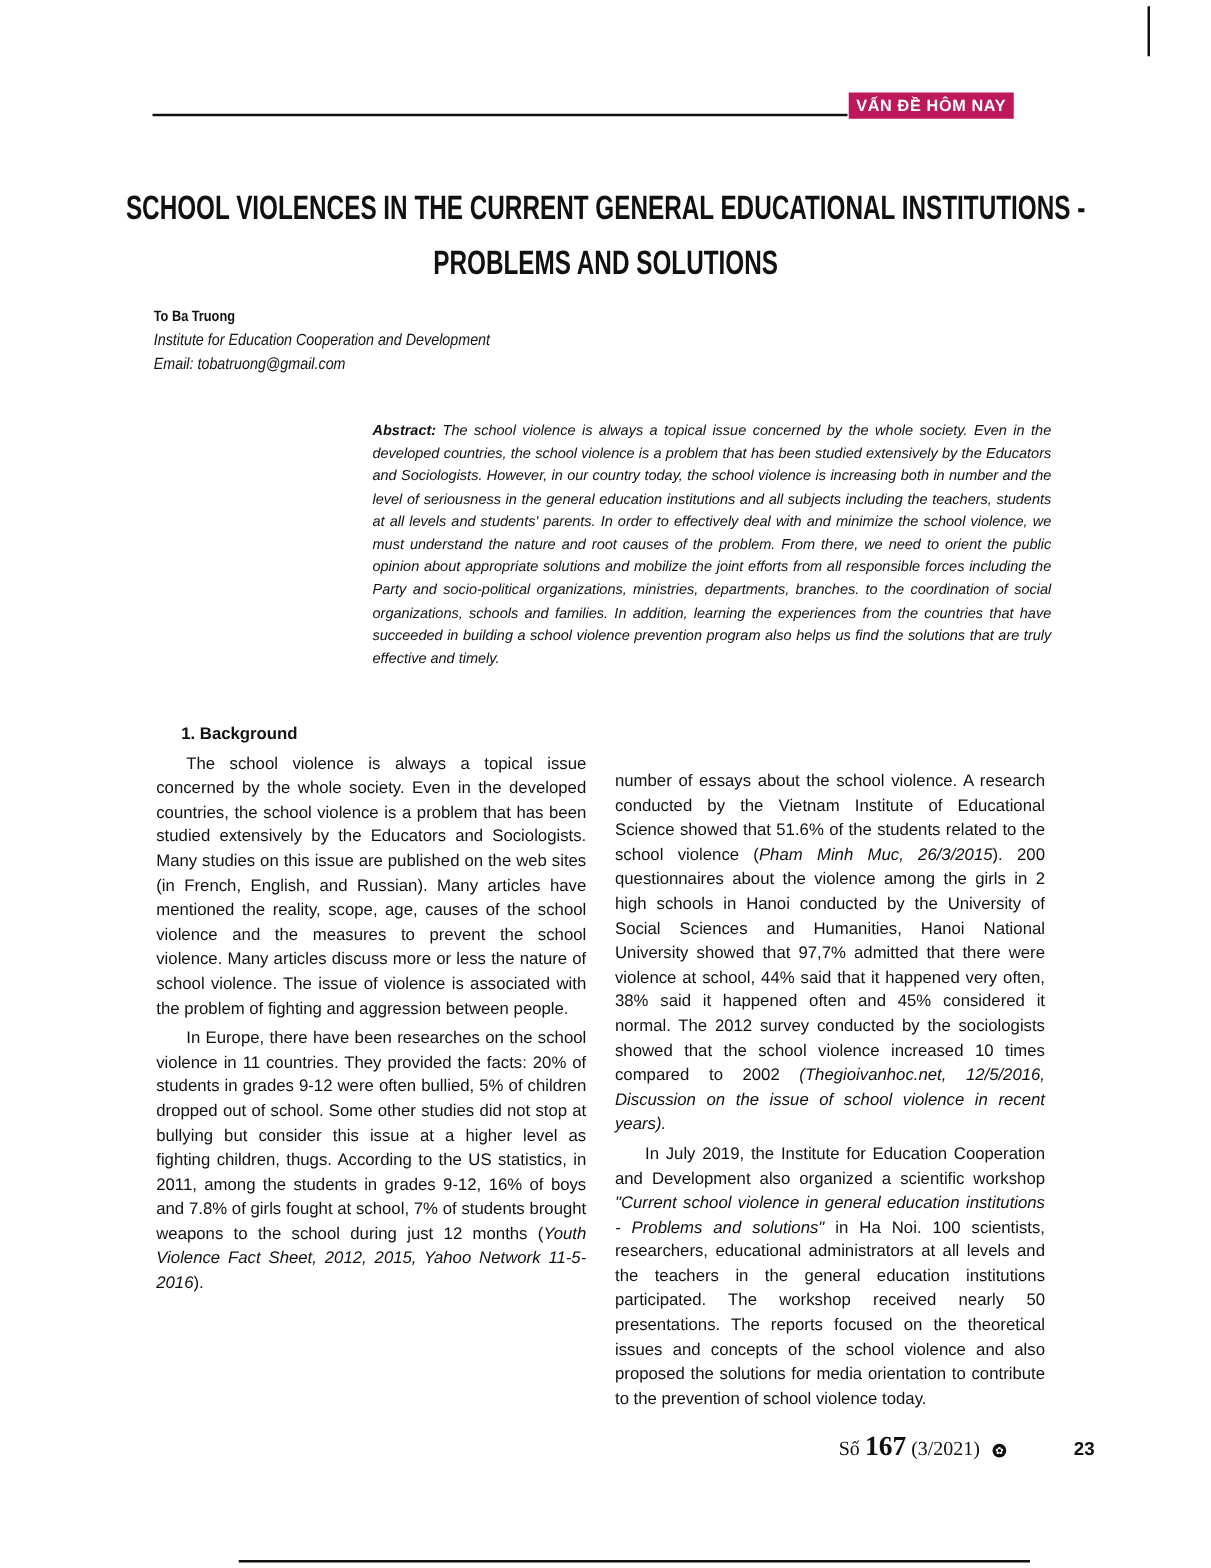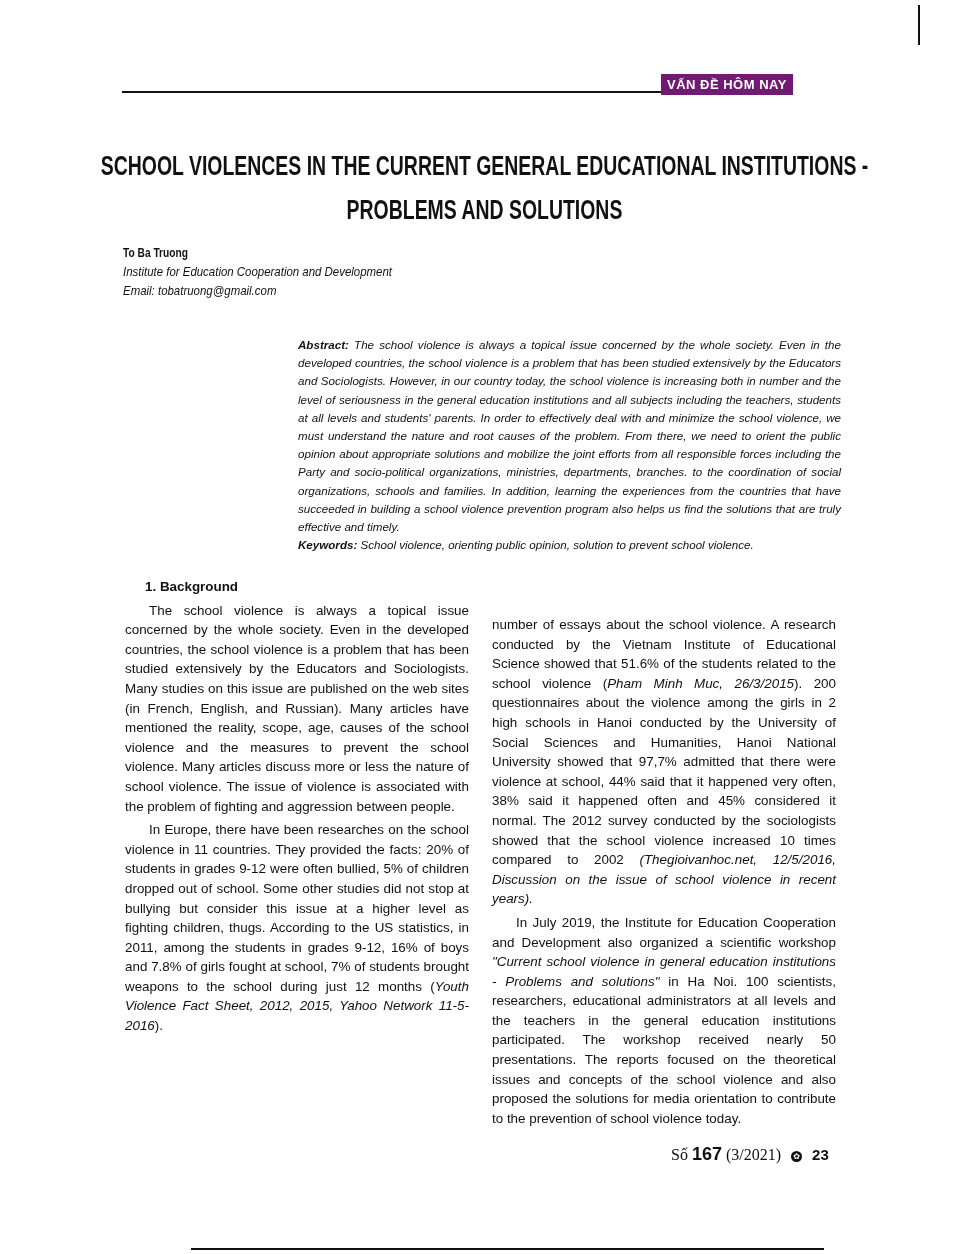--- a/index.html
+++ b/index.html
@@ -1,38 +1,38 @@
 <!DOCTYPE html>
 <html><head>
   <meta charset="utf-8">
   <style>
     html, body { margin: 0; padding: 0; background: #ffffff; }
     body { width: 969px; height: 1254px; position: relative; overflow: hidden; color: #111; }
     .abs { position: absolute; }
     .vmark { left: 918px; top: 5px; width: 2px; height: 40px; background: #111; }
     .header-rule { left: 122px; top: 91px; width: 556px; height: 2px; background: #111; }
-    .section-tag { left: 661px; top: 74px; height: 21px; padding: 0 6px; background: #701a75; color: #fff;
+    .section-tag { left: 679px; top: 74px; height: 21px; padding: 0 6px; background: #be185d; color: #fff;
       font-family: "Liberation Sans", sans-serif; font-size: 13px; font-weight: bold; line-height: 21px; letter-spacing: 0.5px; white-space: nowrap; }
     .title-wrap { left: -100px; top: 144px; width: 1169px; text-align: center; }
     .title-line { font-family: "Liberation Sans", sans-serif; font-weight: 900; font-size: 27px; line-height: 44px; display: block;
       transform: scaleX(0.72); transform-origin: center; white-space: nowrap; }
     .author { left: 123px; top: 246px; font-family: "Liberation Sans", sans-serif; font-weight: bold; font-size: 12px; transform: scaleX(0.85); transform-origin: left; }
     .affil { left: 123px; top: 264px; font-family: "Liberation Sans", sans-serif; font-style: italic; font-size: 13px; transform: scaleX(0.88); transform-origin: left; white-space: nowrap; }
     .email { left: 123px; top: 283px; font-family: "Liberation Sans", sans-serif; font-style: italic; font-size: 13px; transform: scaleX(0.88); transform-origin: left; white-space: nowrap; }
     .abstract { left: 298px; top: 336px; width: 543px; font-family: "Liberation Sans", sans-serif; font-style: italic; font-size: 11.6px; line-height: 18.2px; text-align: justify; }
     .abstract b { font-style: italic; }
     .abstract p { margin: 0; }
     .col { width: 352px; font-family: "Liberation Sans", sans-serif; font-size: 13.4px; line-height: 19.6px; text-align: justify; }
     .col p { margin: 4px; text-indent: 24px; }
     .col-left { left: 121px; top: 577px; }
     .col-right { left: 488px; top: 611px; }
     .h1 { font-weight: bold; font-size: 13.4px; margin: 0 0 0 24px; }
     .footer { left: 671px; top: 1144px; font-family: "Liberation Serif", serif; font-size: 16px; white-space: nowrap; }
-    .footer .num { font-family: Liberation Sans, sans-serif; font-weight: 900; font-size: 18px; }
-    .footer .page { font-family: "Liberation Sans", sans-serif; font-weight: bold; font-size: 15px; }
+    .footer .num { font-family: Liberation Serif, serif; font-weight: 900; font-size: 22px; }
+    .footer .page { font-family: "Liberation Sans", sans-serif; font-weight: bold; font-size: 15px; margin-left: 44px; }
     .footer .star { display: inline-block; width: 11px; height: 11px; border-radius: 50%; background: #111; color: #fff; font-size: 8px; line-height: 11px; text-align: center; vertical-align: middle; margin: 0 6px; }
     .bottom-rule { left: 191px; top: 1248px; width: 633px; height: 2px; background: #111; }
   </style>
 </head>
 <body>
 
 <div class="abs vmark"></div>
 <div class="abs header-rule"></div>
 <div class="abs section-tag">VẤN ĐỀ HÔM NAY</div>
 
@@ -40,21 +40,20 @@
   <span class="title-line">SCHOOL VIOLENCES IN THE CURRENT GENERAL EDUCATIONAL INSTITUTIONS -</span>
   <span class="title-line">PROBLEMS AND SOLUTIONS</span>
 </div>
 
 <div class="abs author">To Ba Truong</div>
 <div class="abs affil">Institute for Education Cooperation and Development</div>
 <div class="abs email">Email: tobatruong@gmail.com</div>
 
 <div class="abs abstract">
   <p><b>Abstract:</b><span> The school violence is always a topical issue concerned by the whole society. Even in the developed countries, the school violence is a problem that has been studied extensively by the Educators and Sociologists. However, in our country today, the school violence is increasing both in number and the level of seriousness in the general education institutions and all subjects including the teachers, students at all levels and students' parents. In order to effectively deal with and minimize the school violence, we must understand the nature and root causes of the problem. From there, we need to orient the public opinion about appropriate solutions and mobilize the joint efforts from all responsible forces including the Party and socio-political organizations, ministries, departments, branches. to the coordination of social organizations, schools and families. In addition, learning the experiences from the countries that have succeeded in building a school violence prevention program also helps us find the solutions that are truly effective and timely.</span></p>
-  <p><b>Keywords:</b><span> School violence, orienting public opinion, solution to prevent school violence.</span></p>
 </div>
 
 <div class="abs col col-left">
   <div class="h1">1. Background</div>
   <p>The school violence is always a topical issue concerned by the whole society. Even in the developed countries, the school violence is a problem that has been studied extensively by the Educators and Sociologists. Many studies on this issue are published on the web sites (in French, English, and Russian). Many articles have mentioned the reality, scope, age, causes of the school violence and the measures to prevent the school violence. Many articles discuss more or less the nature of school violence. The issue of violence is associated with the problem of fighting and aggression between people.</p>
   <p><span>In Europe, there have been researches on the school violence in 11 countries. They provided the facts: 20% of students in grades 9-12 were often bullied, 5% of children dropped out of school. Some other studies did not stop at bullying but consider this issue at a higher level as fighting children, thugs. According to the US statistics, in 2011, among the students in grades 9-12, 16% of boys and 7.8% of girls fought at school, 7% of students brought weapons to the school during just 12 months (</span><i>Youth Violence Fact Sheet, 2012, 2015, Yahoo Network 11-5-2016</i><span>).</span></p>
 </div>
 
 <div class="abs col col-right">
   <p style="text-indent:0"><span>number of essays about the school violence. A research conducted by the Vietnam Institute of Educational Science showed that 51.6% of the students related to the school violence (</span><i>Pham Minh Muc, 26/3/2015</i><span>). 200 questionnaires about the violence among the girls in 2 high schools in Hanoi conducted by the University of Social Sciences and Humanities, Hanoi National University showed that 97,7% admitted that there were violence at school, 44% said that it happened very often, 38% said it happened often and 45% considered it normal. The 2012 survey conducted by the sociologists showed that the school violence increased 10 times compared to 2002 </span><i>(Thegioivanhoc.net, 12/5/2016, Discussion on the issue of school violence in recent years).</i></p>

